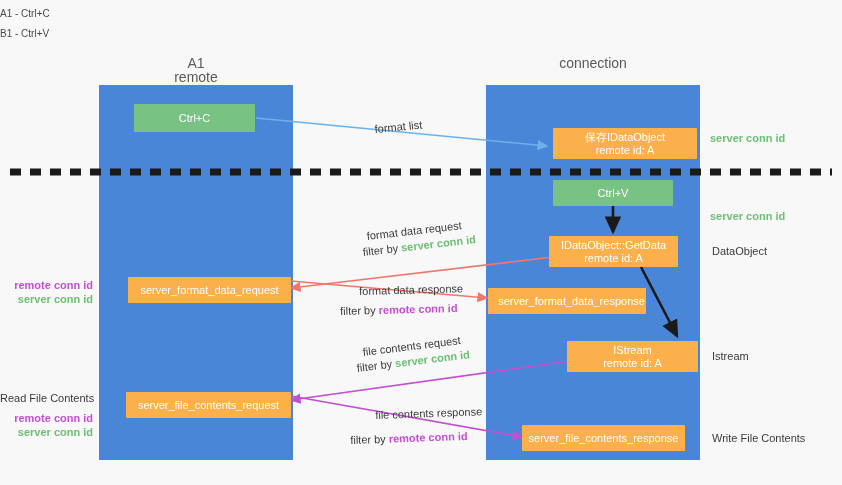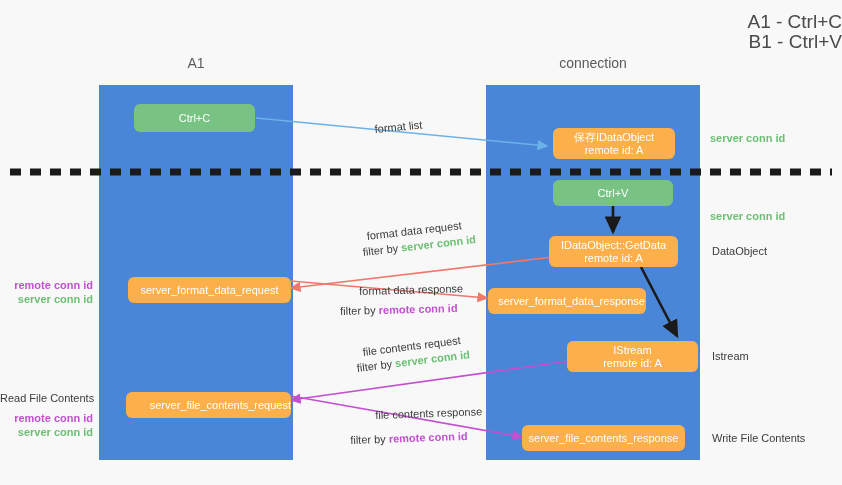--- a/index.html
+++ b/index.html
@@ -21,25 +21,25 @@
     top: 0;
     width: 842px;
     height: 485px;
     pointer-events: none;
   }
 
   
   .title-block {
     position: absolute;
     left: 0;
-    top: 12px;
+    top: 4px;
     width: 842px;
-    text-align: right;
+    text-align: left;
     color: #4a4a4a;
-    font-size: 19px;
+    font-size: 10px;
     line-height: 20px;
   }
 
   
   .col-head {
     position: absolute;
     text-align: center;
     color: #5a5a5a;
     font-size: 14px;
     line-height: 13.5px;
@@ -58,21 +58,21 @@
     position: absolute;
     box-sizing: border-box;
     display: flex;
     flex-direction: column;
     align-items: center;
     justify-content: center;
     color: #ffffff;
     font-size: 11px;
     line-height: 13px;
     text-align: center;
-    border-radius: 6px;
+    border-radius: 1px;
   }
   .node.green { background: #78c283; }
   .node.orange { background: #fbb04c; }
   .node .l2 { display: block; }
 
   
   .lbl {
     position: absolute;
     font-size: 11px;
     line-height: 15px;
@@ -96,20 +96,21 @@
   <div class="title-block">
     <div>A1 - Ctrl+C</div>
     <div>B1 - Ctrl+V</div>
   </div>
 
   <div class="lane" style="left:99px; top:85px; width:194px; height:375px;"></div>
   <div class="lane" style="left:486px; top:85px; width:214px; height:375px;"></div>
 
   <div class="col-head" style="left:116px; top:57px; width:160px;">
     <span class="ch-name">A1</span>
+    <span class="ch-sub">remote</span>
   </div>
   <div class="col-head" style="left:513px; top:57px; width:160px;">
     <span class="ch-sub">connection</span>
   </div>
 
   <svg id="svg-layer" viewBox="0 0 842 485">
     <defs>
       <marker id="ah-blue" markerWidth="7" markerHeight="7" refX="6" refY="3.2" orient="auto">
         <path d="M0,0 L7,3.2 L0,6.4 z" fill="#6ab2e8"></path>
       </marker>
@@ -142,25 +143,25 @@
   </svg>
 
   <div class="node green" style="left:134px; top:104px; width:121px; height:28px;">
     <span>Ctrl+C</span>
   </div>
 
   <div class="node orange" style="left:128px; top:277px; width:163px; height:26px;">
     <span>server_format_data_request</span>
   </div>
 
-  <div class="node orange" style="left:126px; top:392px; width:165px; height:26px;align-items:flex-end;">
+  <div class="node orange" style="left:126px; top:392px; width:165px; height:26px;">
     <span>server_file_contents_request</span>
   </div>
 
-  <div class="node orange" style="left:553px; top:128px; width:122px; height:31px;">
+  <div class="node orange" style="left:553px; top:128px; width:144px; height:31px;">
     <span>保存IDataObject</span>
     <span class="l2">remote id: A</span>
   </div>
 
   <div class="node green" style="left:553px; top:180px; width:120px; height:26px;">
     <span>Ctrl+V</span>
   </div>
 
   <div class="node orange" style="left:549px; top:236px; width:129px; height:31px;">
     <span>IDataObject::GetData</span>

